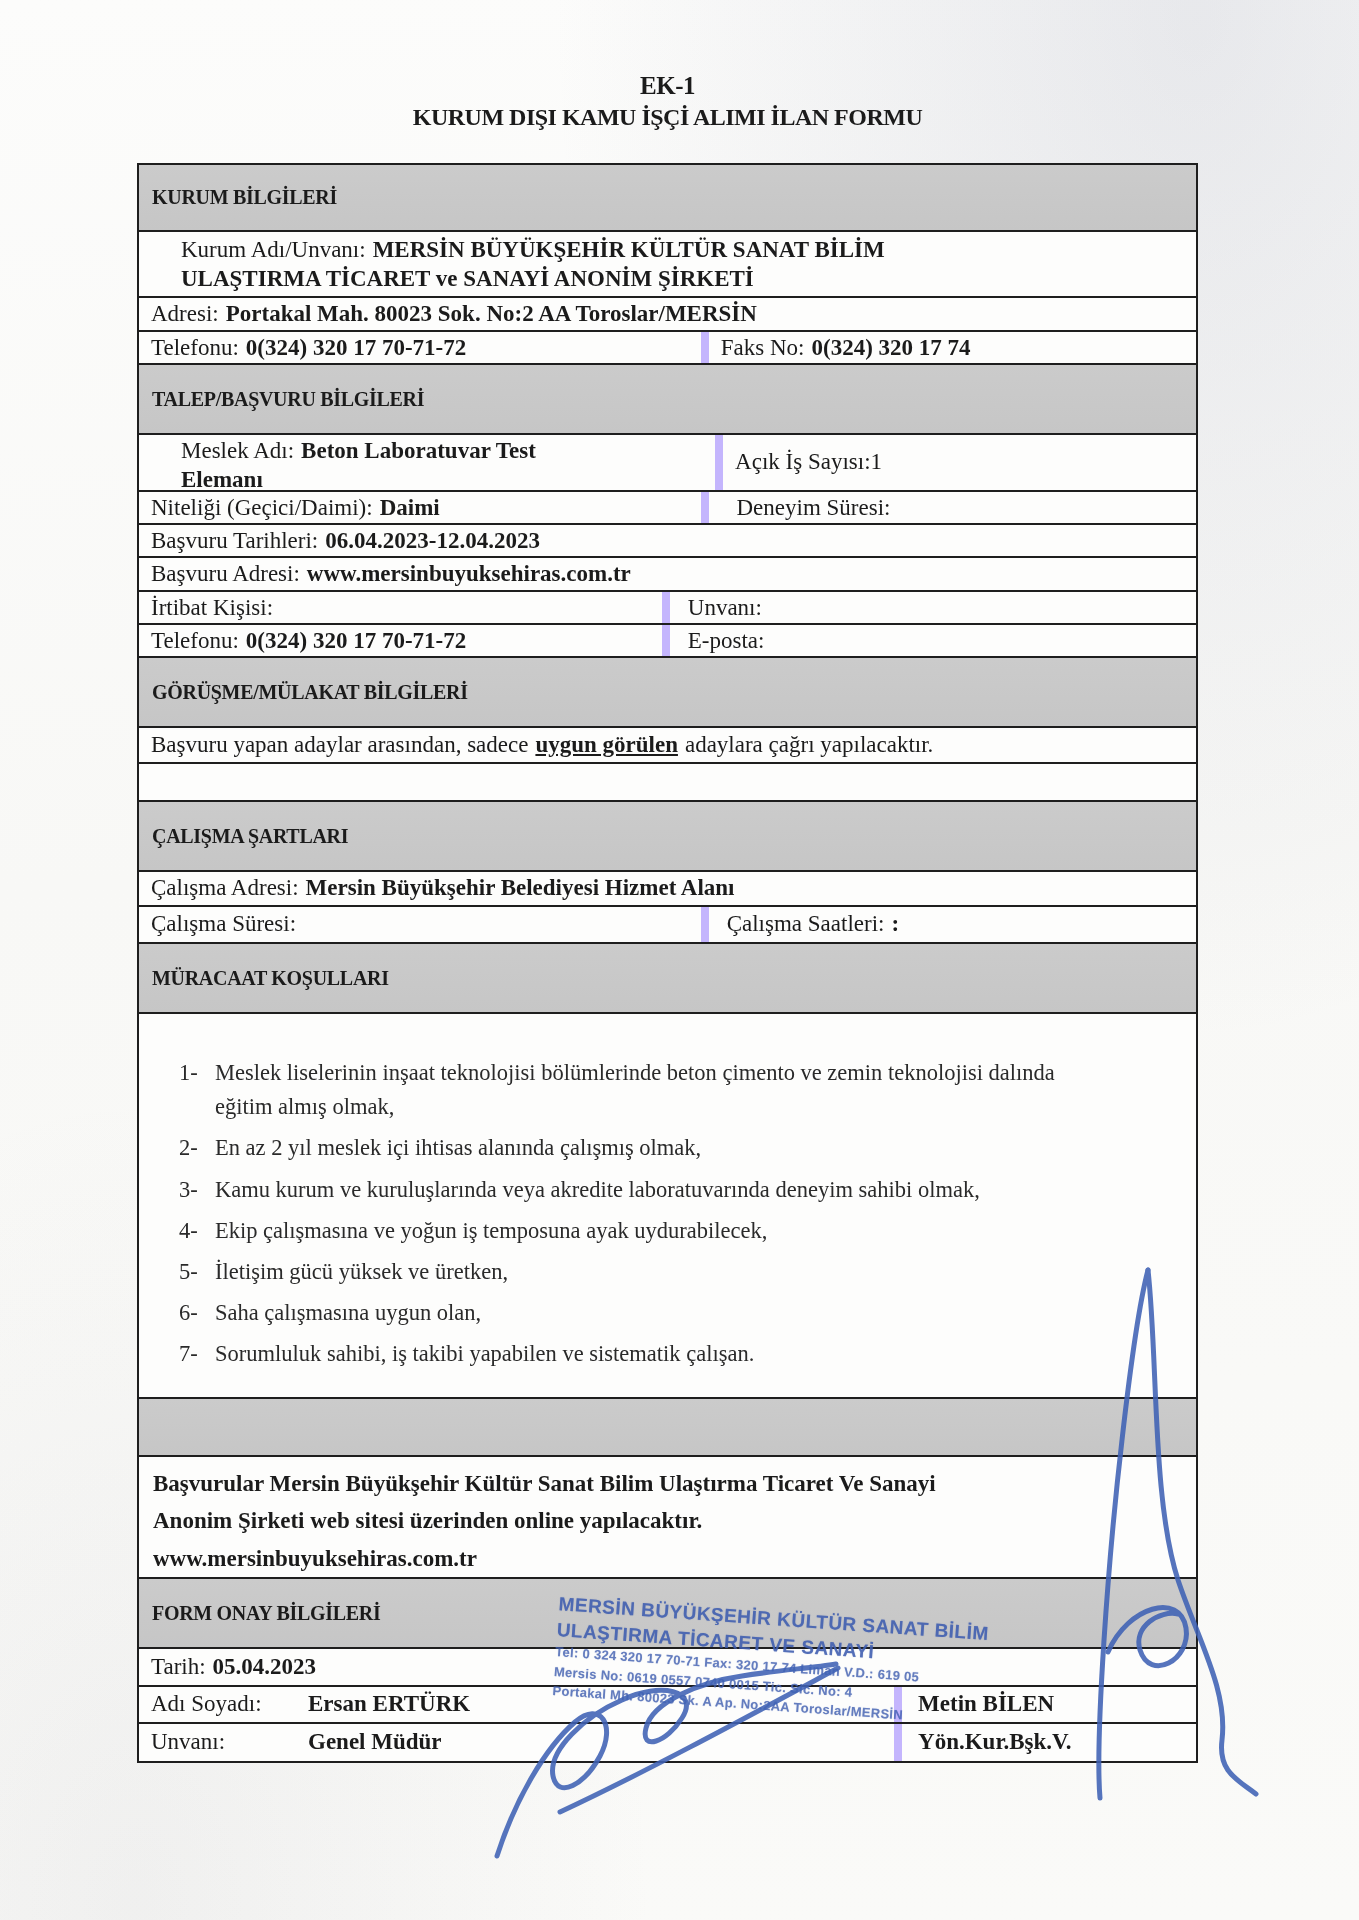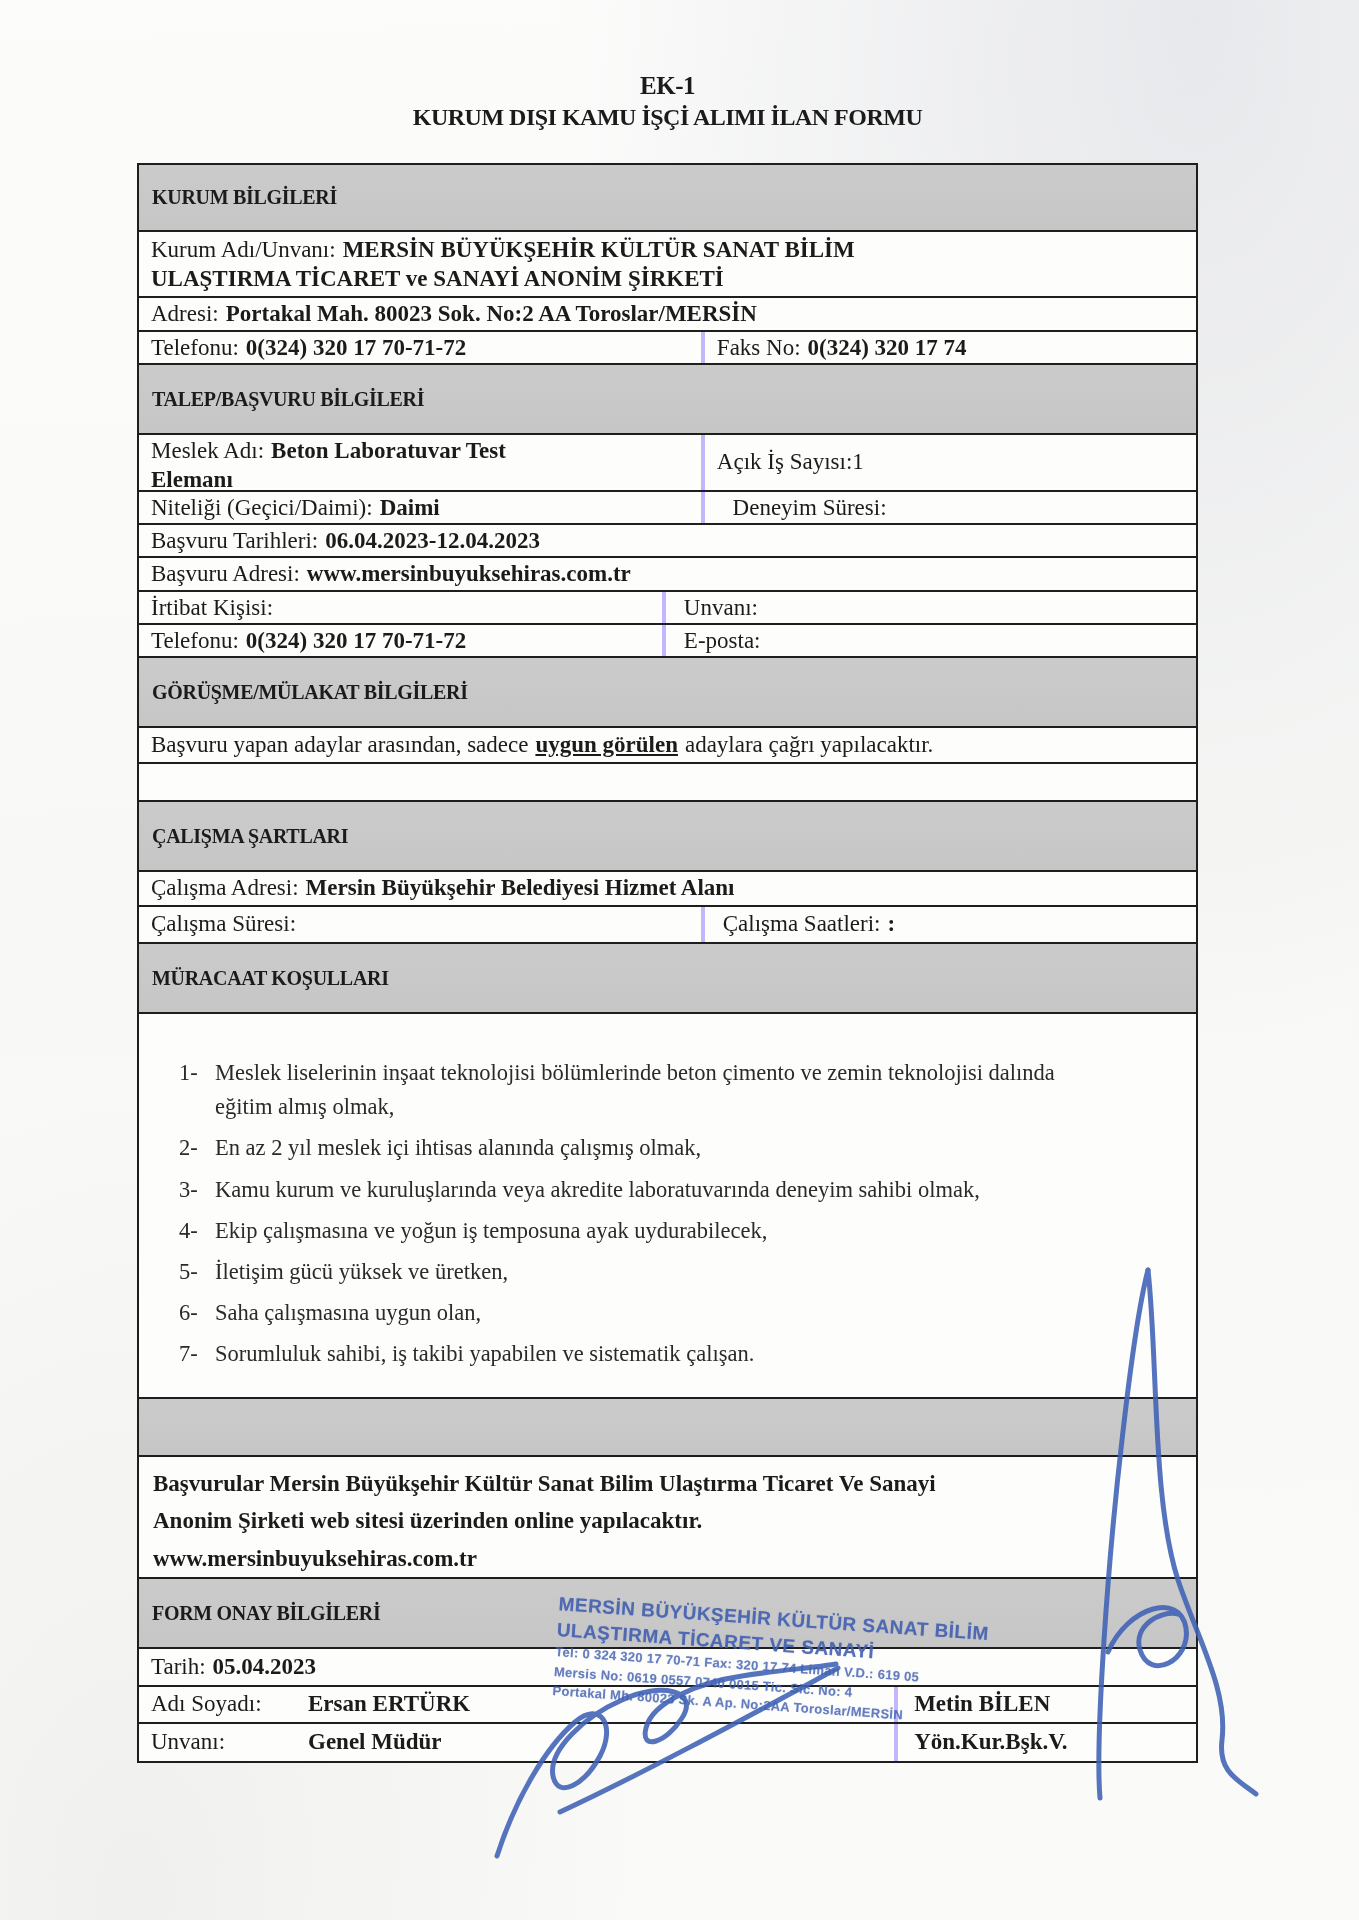--- a/index.html
+++ b/index.html
@@ -12,22 +12,22 @@
           linear-gradient(178deg,#fcfcfb 0%,#f8f8f6 45%,#fafaf8 100%);}
   .titleblock{position:absolute;left:137px;top:72px;width:1061px;text-align:center;}
   .doccode{font-size:25px;font-weight:bold;letter-spacing:-0.5px;}
   .doctitle{font-size:24px;font-weight:bold;letter-spacing:-0.5px;margin-top:4px;text-align:center;}
   .formtable{position:absolute;left:137px;top:163px;width:1061px;
              border:2px solid #1e1e1e;background:#fdfdfc;box-sizing:border-box;}
   .row{box-sizing:border-box;border-bottom:2px solid #1e1e1e;display:flex;align-items:center;
        font-size:23px;line-height:1.25;}
   .row:last-child{border-bottom:none;}
   .cell{box-sizing:border-box;padding:2px 12px;height:100%;display:flex;align-items:center;flex-wrap:wrap;}
-  .cell.block{display:block;padding-top:4px;}
-  .vdiv{border-left:4px solid #c4b5fd;margin-left:32px;}
+  .cell.block{display:block;padding-top:4px;margin-left:30px;}
+  .vdiv{border-left:8px solid #c4b5fd;margin-left:32px;}
   .grayhdr{background:linear-gradient(180deg,#cbcbcb,#c6c6c6);font-weight:bold;
            font-size:20px;letter-spacing:-0.3px;}
   .grayhdr .cell{padding-left:13px;}
   .lbl{margin-right:7px;white-space:pre;}
   .val{font-weight:bold;white-space:pre;}
   .twoLine .l2{font-weight:bold;}
   .noteBold{font-weight:bold;margin:0 7px;text-decoration:underline;}
   .grayband{background:linear-gradient(180deg,#cbcbcb,#c6c6c6);}
   .listwrap{display:block;padding:42px 20px 10px 40px;}
   .mlist{margin:0;}

